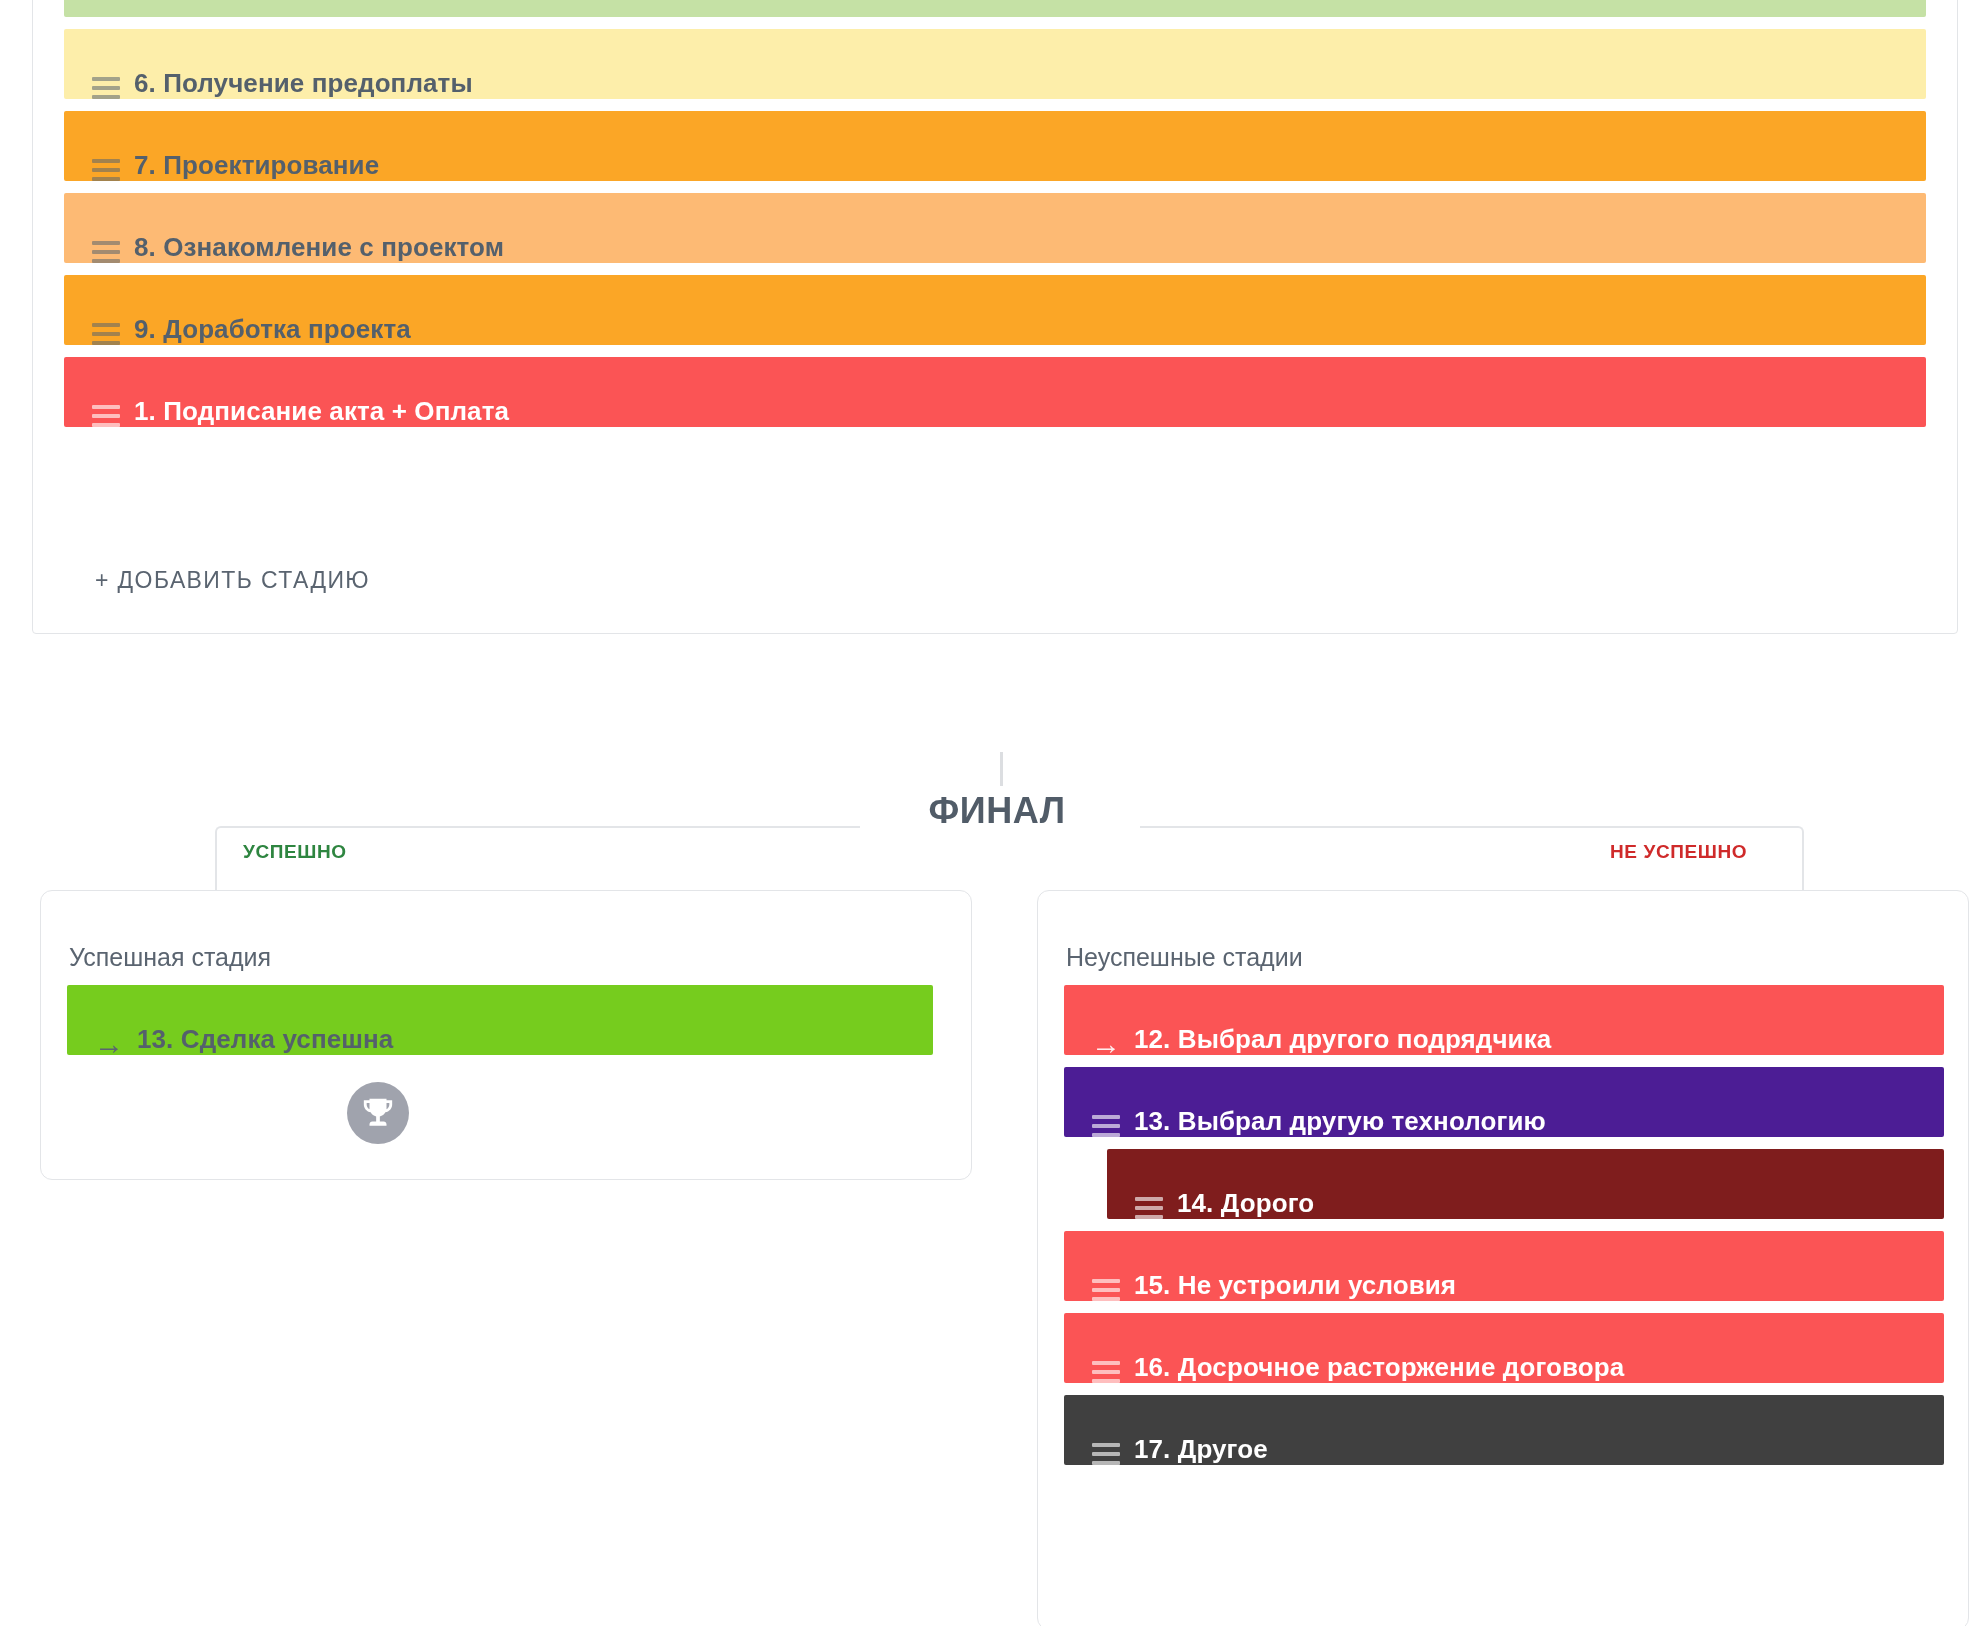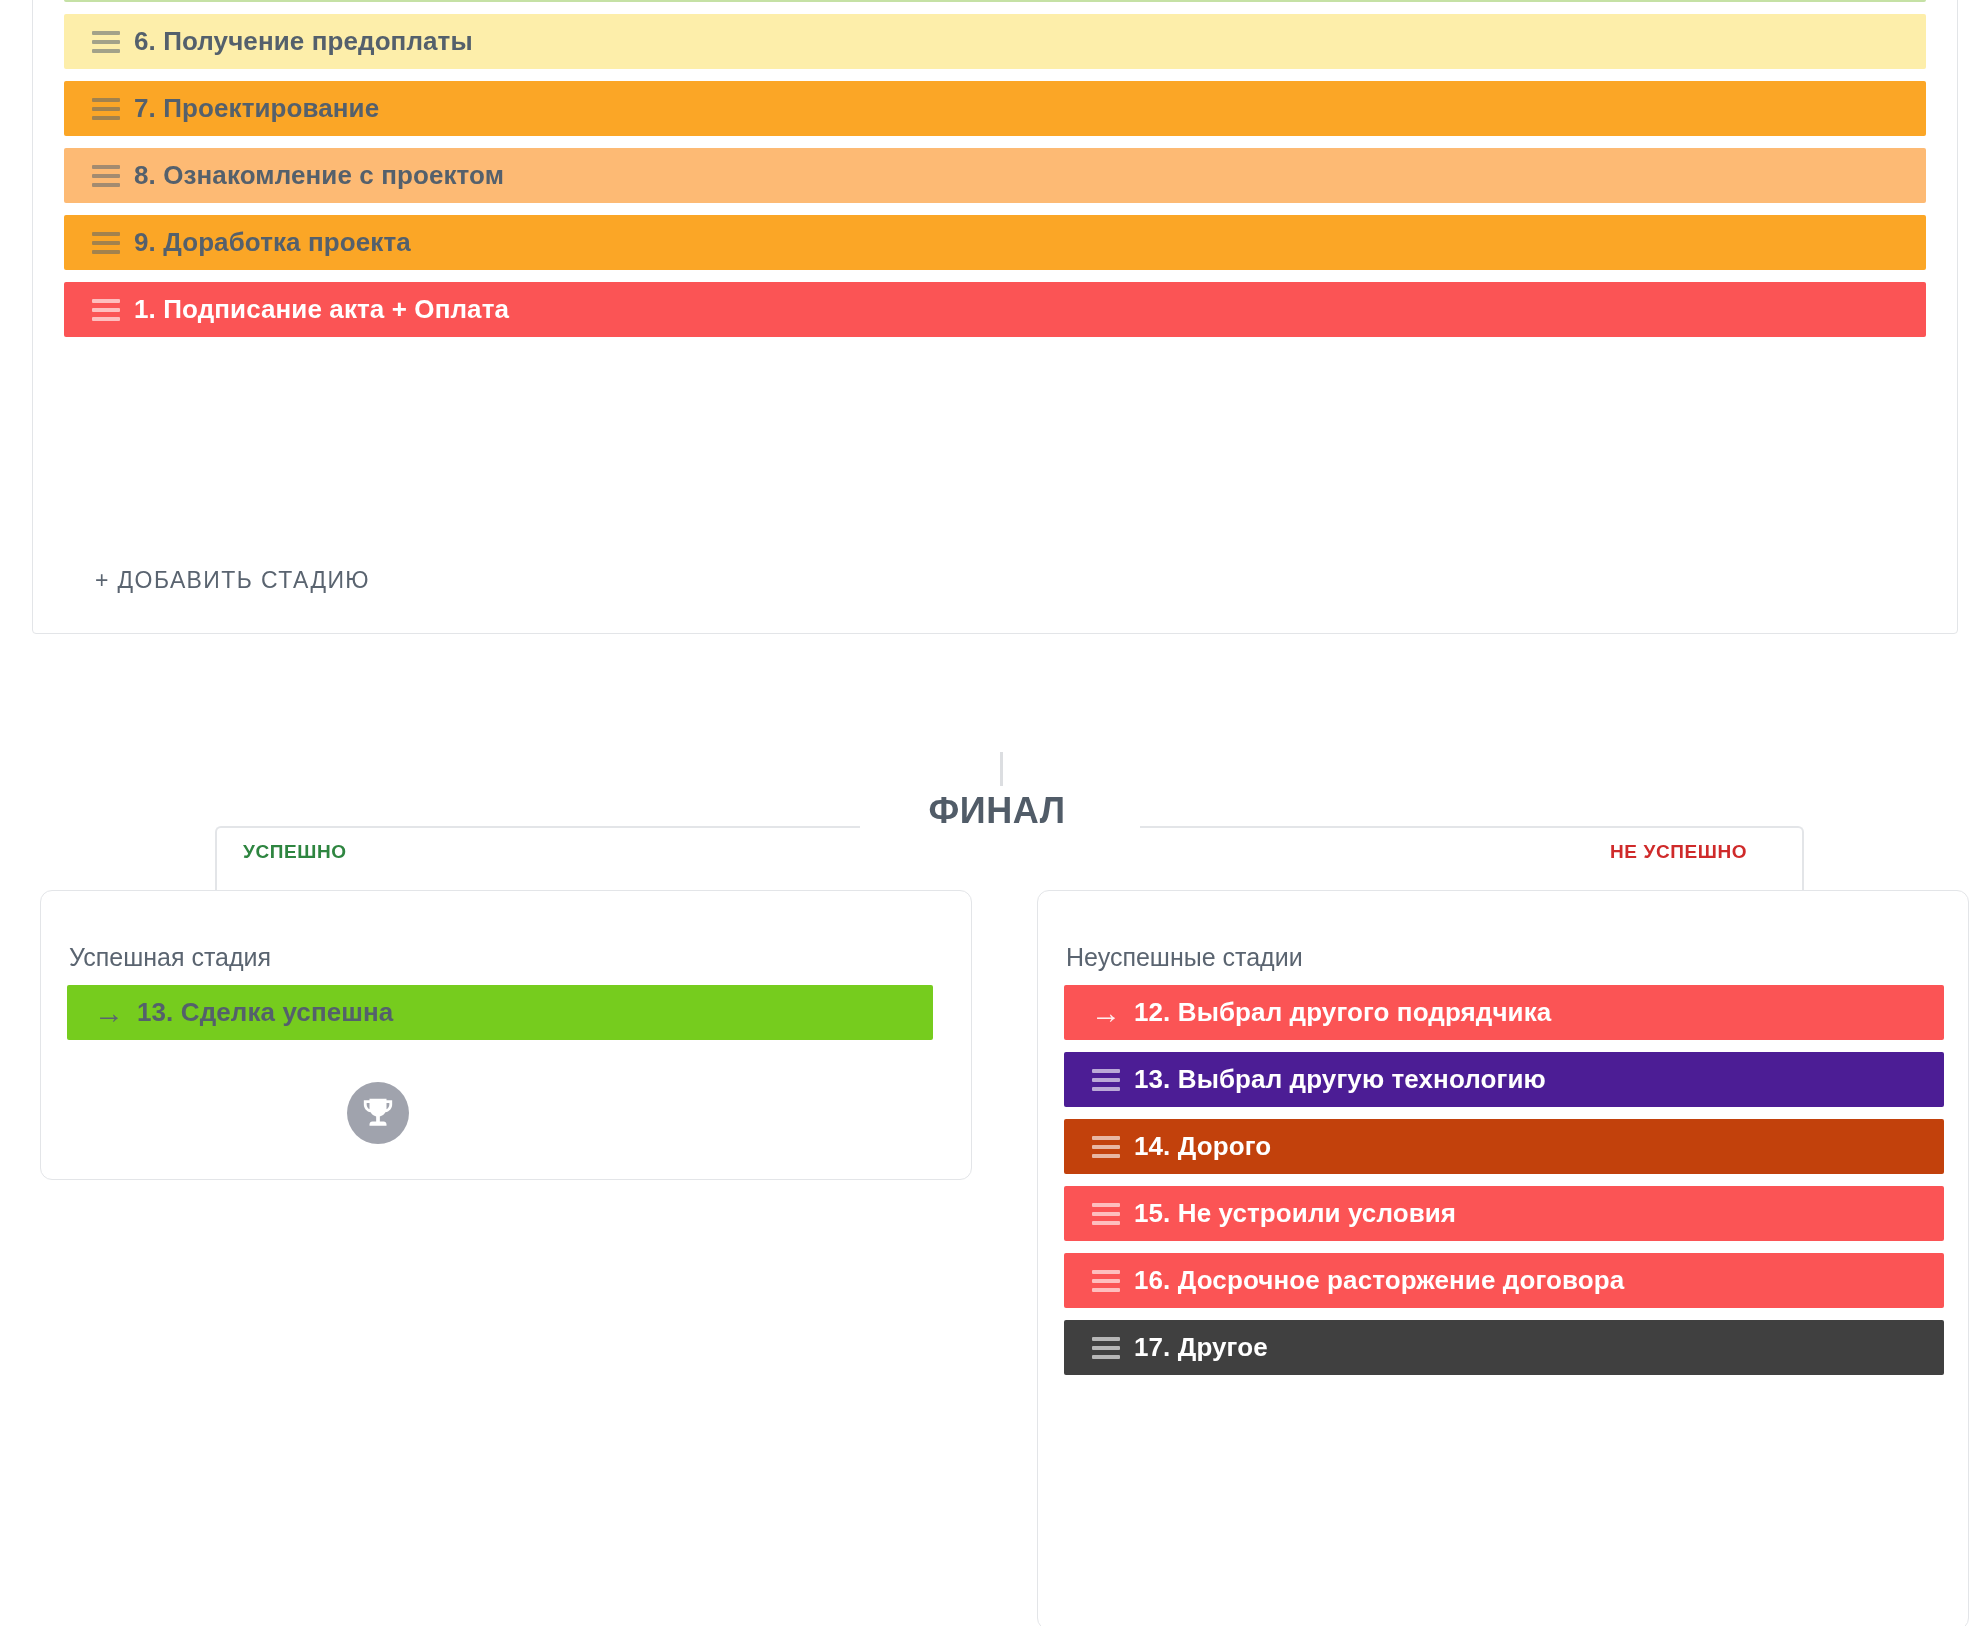--- a/index.html
+++ b/index.html
@@ -21,24 +21,24 @@
     border: 1px solid #e3e5e8;
     border-radius: 4px;
   }
   .stages-inner {
     position: absolute;
     left: 31px; top: 0;
     width: 1862px;
   }
   .stage-row {
     position: relative;
-    height: 55px;
+    height: 70px;
     margin-bottom: 12px;
     display: flex;
-    align-items: center;
+    align-items: flex-end;
     border-radius: 2px;
   }
   .stage-row:last-of-type { margin-bottom: 0; }
 
   .handle {
     width: 28px; height: 22px;
     margin-left: 28px; margin-right: 14px;
     display: flex; flex-direction: column;
     justify-content: center; gap: 5px;
     flex: none;
@@ -265,21 +265,21 @@
           <div class="stage-title t-light">12. Выбрал другого подрядчика</div>
         </div>
         <div class="stage-row" style="background: #4c1d95;">
           <div class="handle light">
             <i></i>
             <i></i>
             <i></i>
           </div>
           <div class="stage-title t-light">13. Выбрал другую технологию</div>
         </div>
-        <div class="stage-row" style="background: #c2410c;">
+        <div class="stage-row" style="background: #7f1d1d; margin-left: 43px;">
           <div class="handle light">
             <i></i>
             <i></i>
             <i></i>
           </div>
           <div class="stage-title t-light">14. Дорого</div>
         </div>
         <div class="stage-row" style="background: rgb(251, 84, 85);">
           <div class="handle light">
             <i></i>

